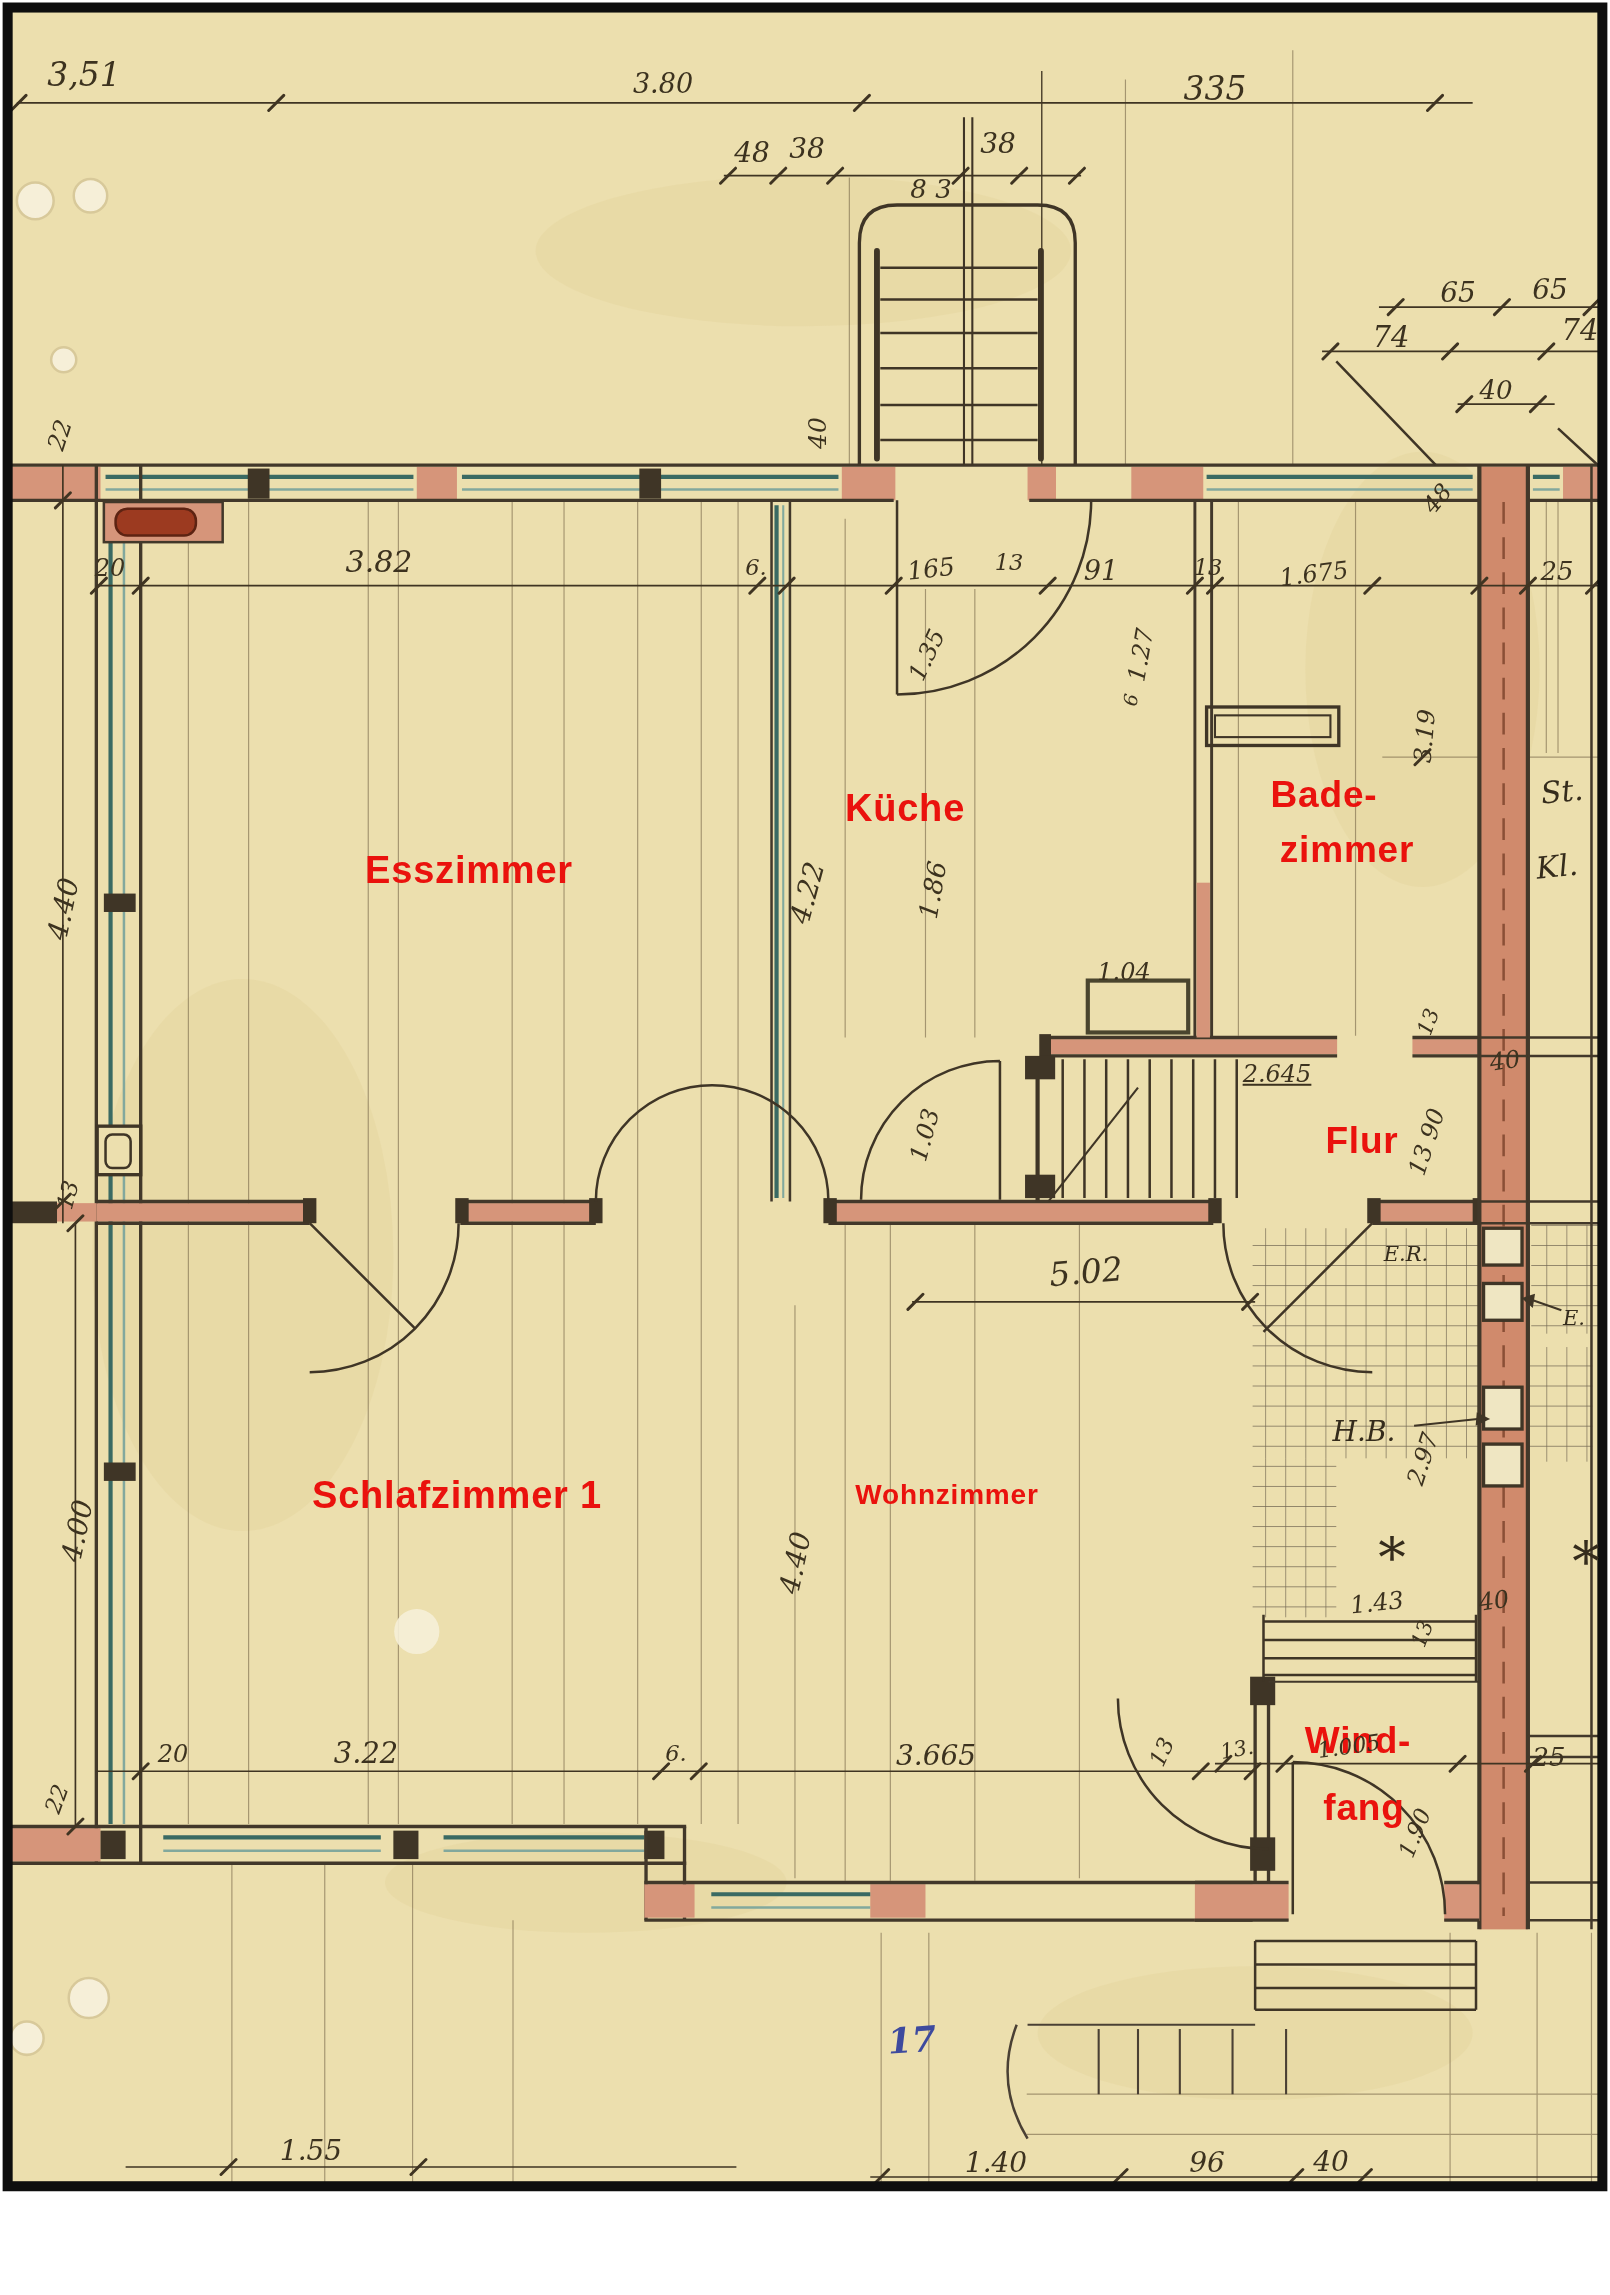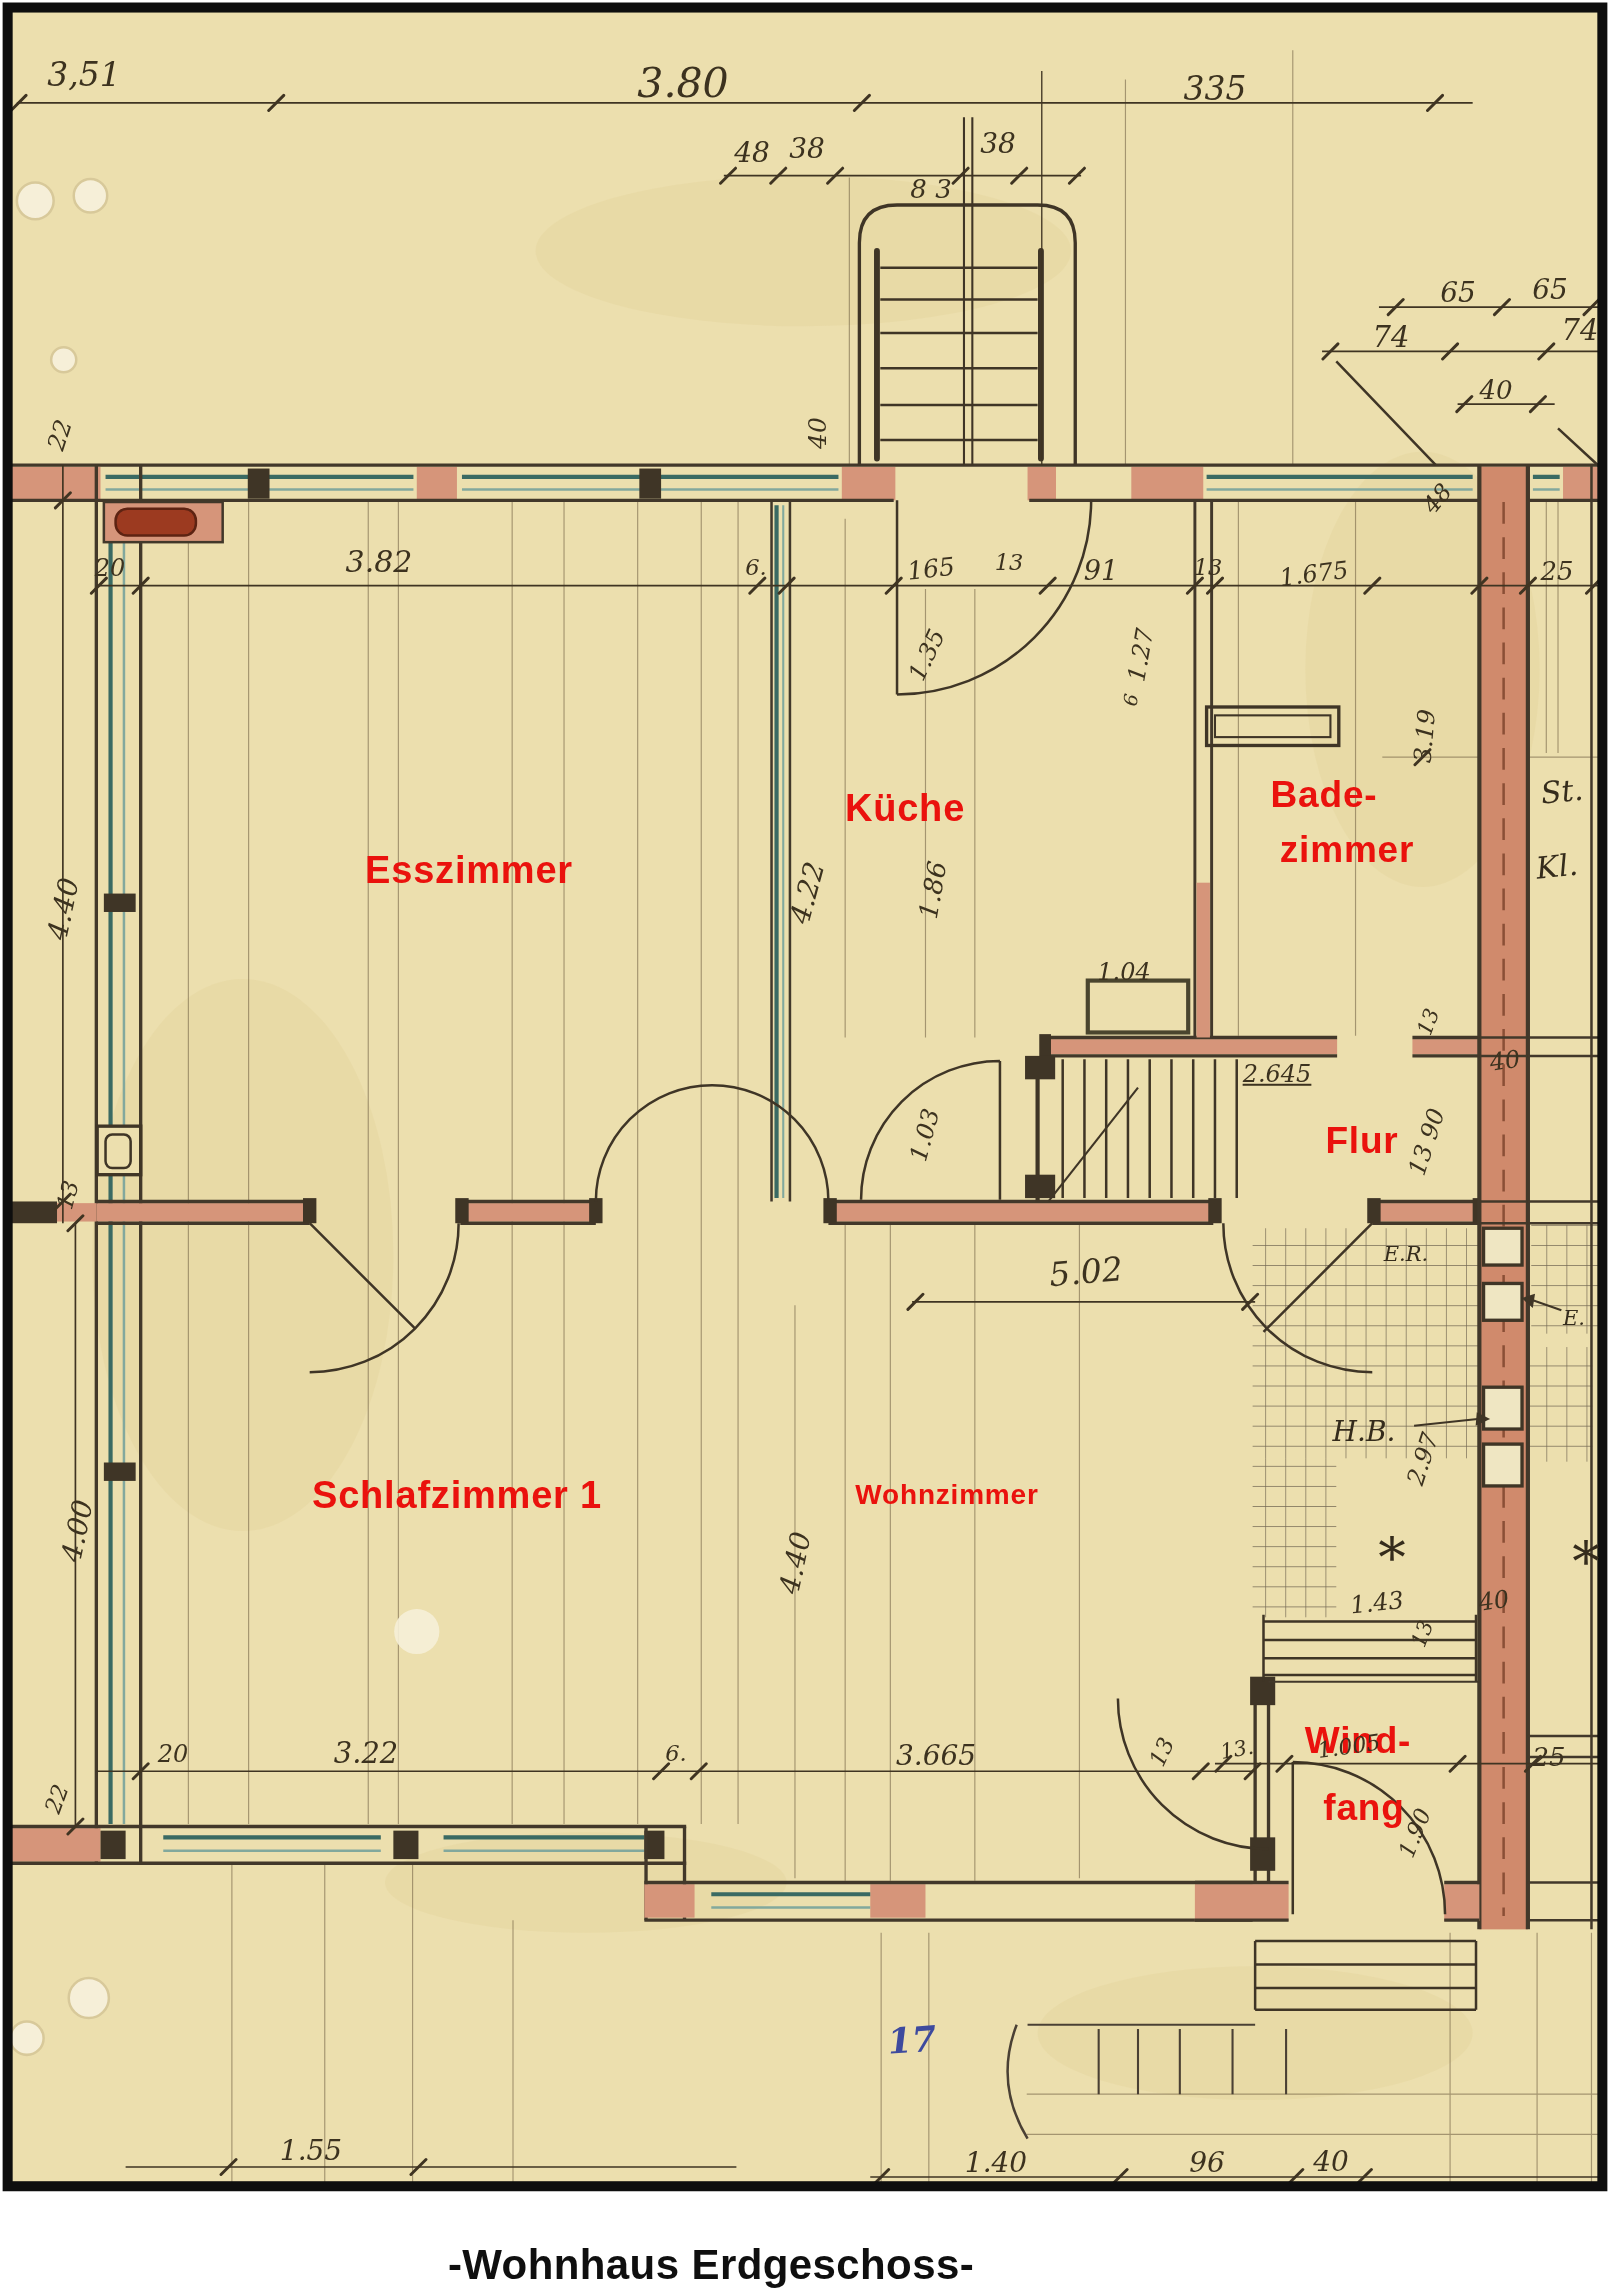--- a/index.html
+++ b/index.html
@@ -285,21 +285,21 @@
       <div class="lab room" style="left: 469px; top: 870px; font-size: 38px; --r: 0deg;">Esszimmer</div>
       <div class="lab room" style="left: 905px; top: 808px; font-size: 38px; --r: 0deg;">Küche</div>
       <div class="lab room" style="left: 1324px; top: 795px; font-size: 37px; --r: 0deg;">Bade-</div>
       <div class="lab room" style="left: 1347px; top: 850px; font-size: 37px; --r: 0deg;">zimmer</div>
       <div class="lab room" style="left: 1362px; top: 1141px; font-size: 37px; --r: 0deg;">Flur</div>
       <div class="lab room" style="left: 457px; top: 1495px; font-size: 38px; --r: 0deg;">Schlafzimmer 1</div>
       <div class="lab room" style="left: 947px; top: 1495px; font-size: 28px; --r: 0deg;">Wohnzimmer</div>
       <div class="lab room" style="left: 1358px; top: 1741px; font-size: 37px; --r: 0deg;">Wind-</div>
       <div class="lab room" style="left: 1364px; top: 1808px; font-size: 37px; --r: 0deg;">fang</div>
       <div class="lab dim" style="left: 84px; top: 75px; font-size: 33px; --r: 0deg;">3,51</div>
-      <div class="lab dim" style="left: 663px; top: 84px; font-size: 41px; margin-left: 20px; --r: 0deg;">3.80</div>
+      <div class="lab dim" style="left: 663px; top: 84px; font-size: 27px; --r: 0deg;">3.80</div>
       <div class="lab dim" style="left: 1215px; top: 89px; font-size: 33px; --r: 0deg;">335</div>
       <div class="lab dim" style="left: 752px; top: 153px; font-size: 28px; --r: 0deg;">48</div>
       <div class="lab dim" style="left: 807px; top: 149px; font-size: 28px; --r: 0deg;">38</div>
       <div class="lab dim" style="left: 931px; top: 147px; font-size: 26px; margin-top: 42px; --r: 0deg;">8 3</div>
       <div class="lab dim" style="left: 998px; top: 144px; font-size: 28px; --r: 0deg;">38</div>
       <div class="lab dim" style="left: 818px; top: 433px; font-size: 25px; --r: -90deg;">40</div>
       <div class="lab dim" style="left: 1458px; top: 293px; font-size: 28px; --r: 0deg;">65</div>
       <div class="lab dim" style="left: 1550px; top: 290px; font-size: 28px; --r: 0deg;">65</div>
       <div class="lab dim" style="left: 1391px; top: 338px; font-size: 29px; --r: 0deg;">74</div>
       <div class="lab dim" style="left: 1580px; top: 331px; font-size: 29px; --r: 0deg;">74</div>
@@ -353,15 +353,14 @@
       <div class="lab ink" style="left: 1562px; top: 792px; font-size: 30px; --r: -6deg;">St.</div>
       <div class="lab ink" style="left: 1557px; top: 867px; font-size: 30px; --r: -6deg;">Kl.</div>
       <div class="lab ink" style="left: 1406px; top: 1255px; font-size: 21px; --r: 0deg;">E.R.</div>
       <div class="lab ink" style="left: 1574px; top: 1319px; font-size: 21px; --r: 0deg;">E.</div>
       <div class="lab ink" style="left: 1364px; top: 1432px; font-size: 28px; --r: 0deg;">H.B.</div>
       <div class="lab ink" style="left: 1392px; top: 1558px; font-size: 55px; --r: 0deg;">*</div>
       <div class="lab ink" style="left: 1586px; top: 1562px; font-size: 55px; --r: 0deg;">*</div>
       <div class="lab blue" style="left: 912px; top: 2040px; font-size: 35px; --r: -4deg;">17</div>
     </div>
 
-<div class="caption" style="left:711px;top:2265px;font-size:42px;">-Wohnhaus Erdgeschoss-</div>
 </div>
 
 
 </body></html>

